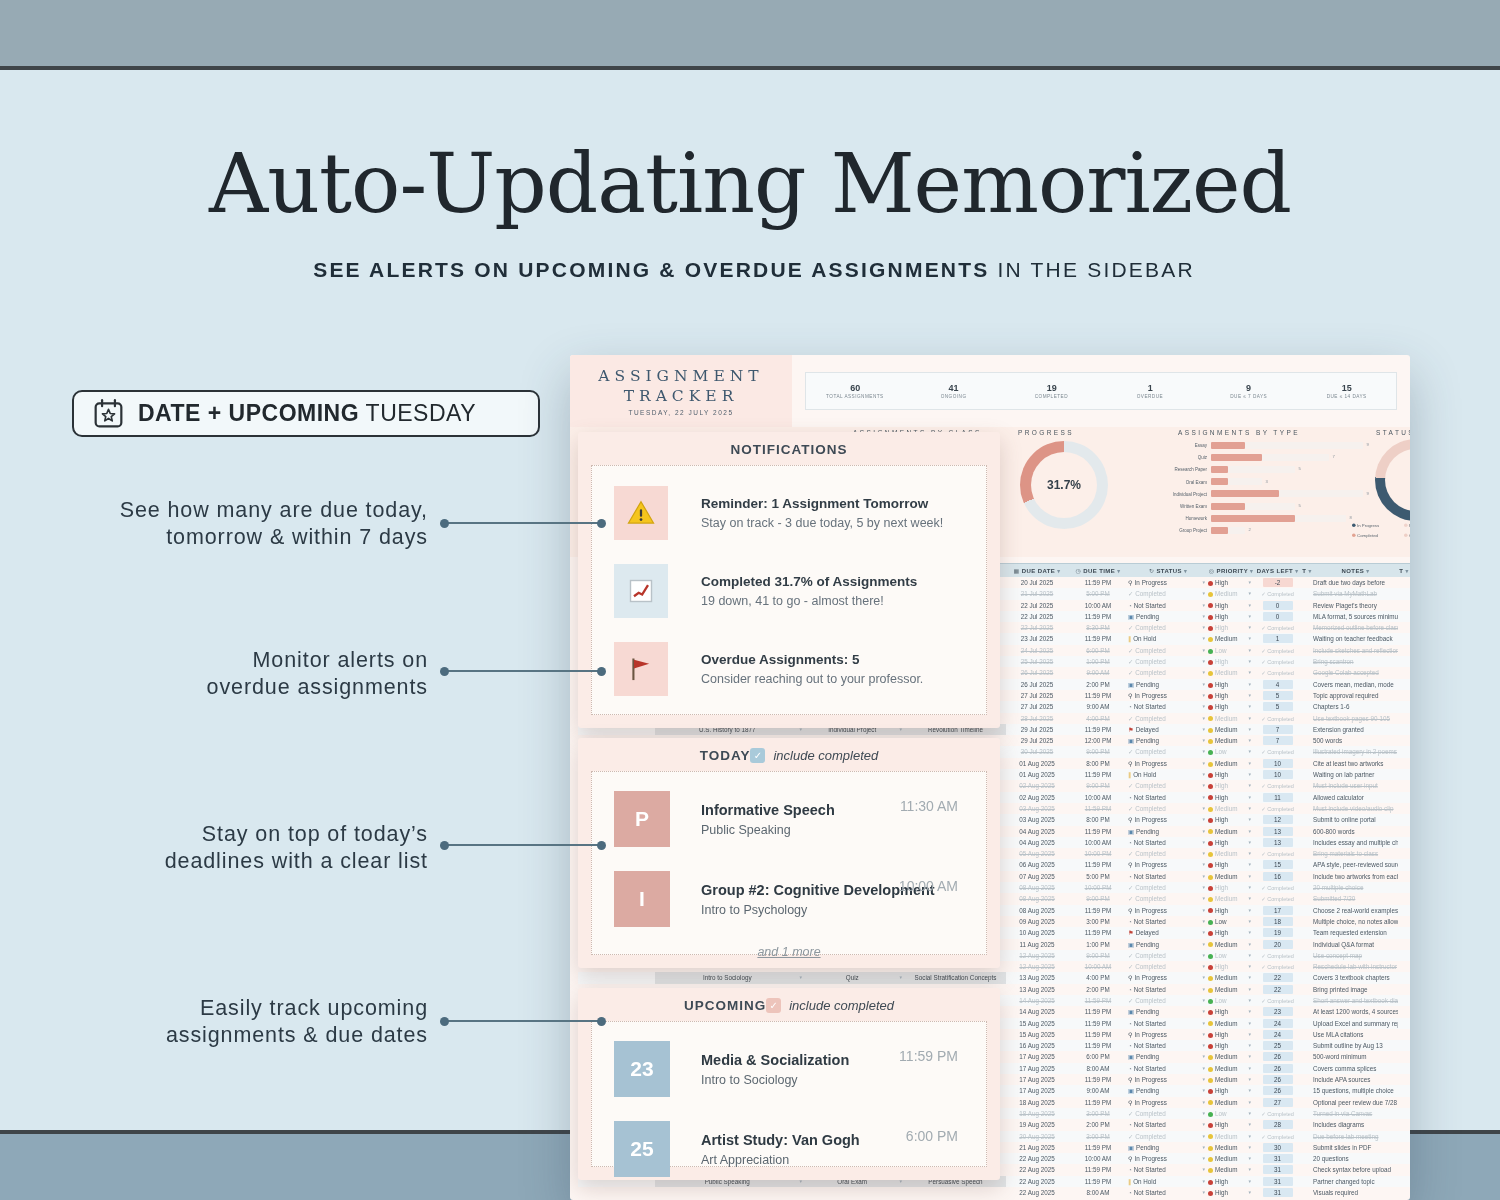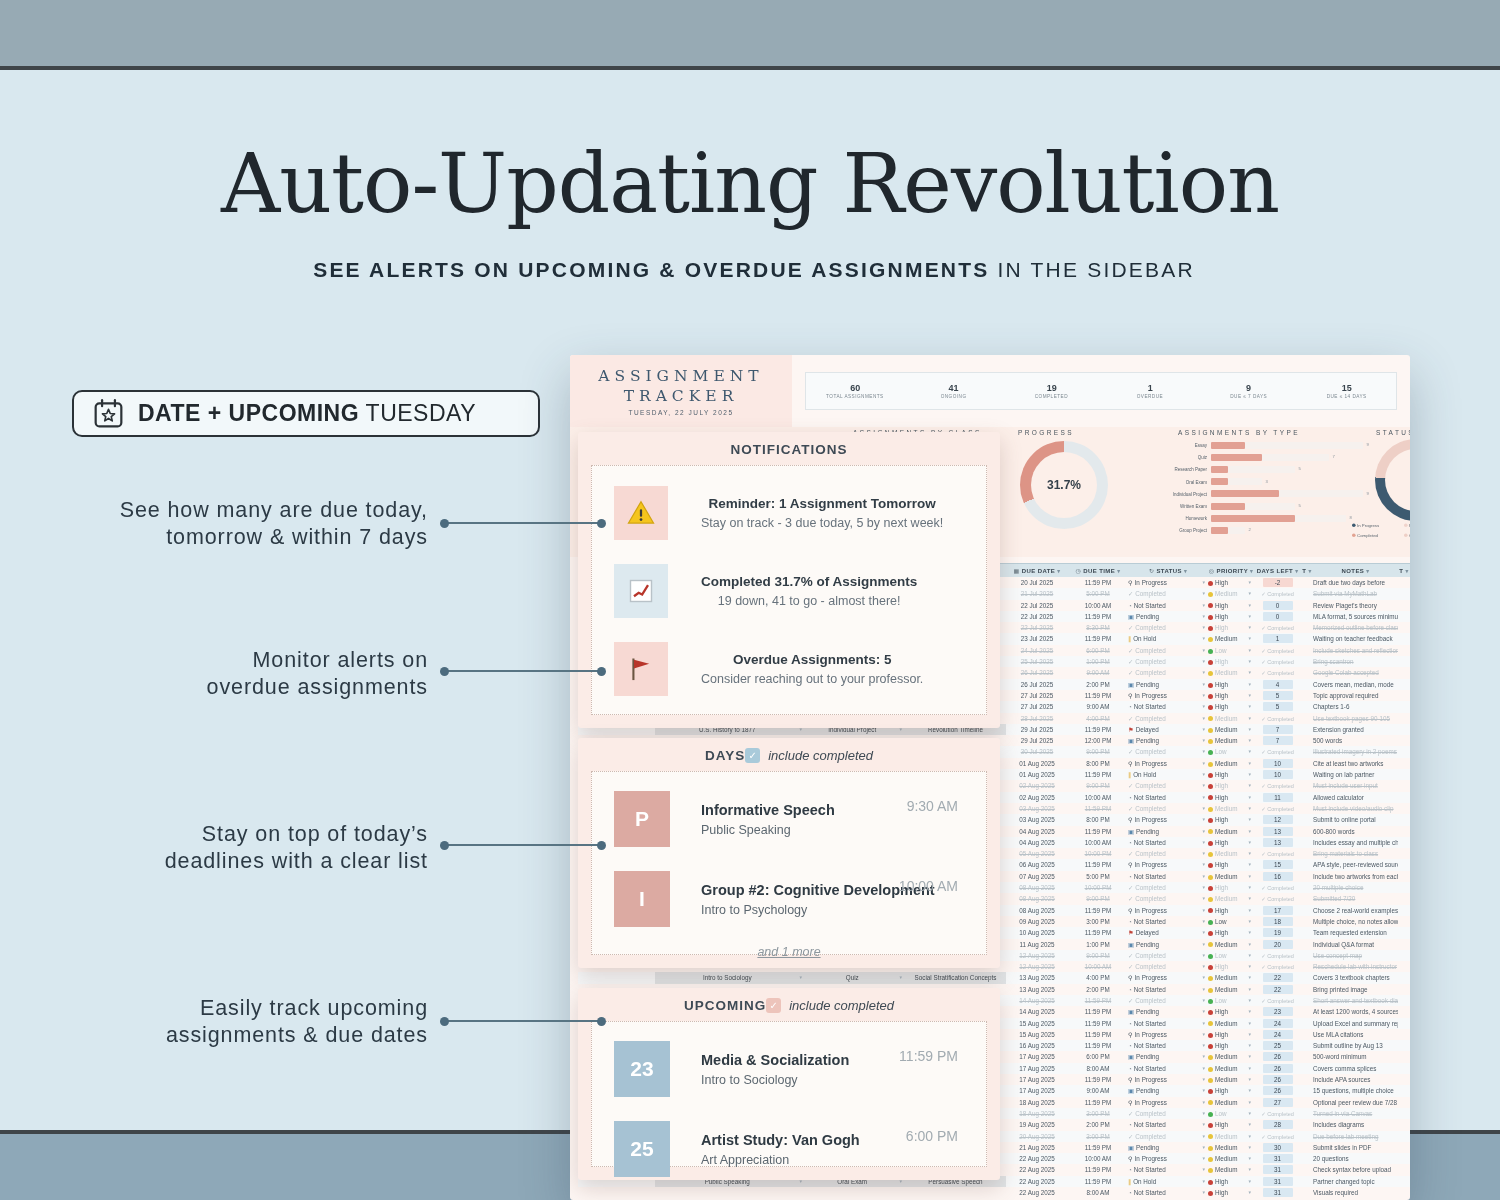--- a/index.html
+++ b/index.html
@@ -87,42 +87,42 @@
   .p-check { display:flex; align-items:center; gap:8px; }
   .cbox { width:15px; height:15px; border-radius:3px; display:flex; align-items:center; justify-content:center;
     color:#fff; font-size:10px; }
   .cbox.blue { background:#a9cada; } .cbox.pink { background:#edc4bb; }
   .clabel { font-size:13px; font-style:italic; color:#3f4a54; }
   .p-body { position:absolute; left:13px; right:13px; bottom:13px; top:33px; background:#fdfaf7; border:1px dotted #cdb9b1; }
 
   .n-item { display:flex; align-items:center; margin:16px 0 0 22px; height:62px; }
   .n-icon { width:54px; height:54px; display:flex; align-items:center; justify-content:center; flex:none; }
   .n-icon.pinkbg { background:#f7d9d3; } .n-icon.bluebg { background:#dde9ef; }
-  .n-text { margin-left:33px;text-align:center; }
+  .n-text { margin-left:33px; }
   .n-title { font-size:13.5px; font-weight:700; color:#323d46; }
   .n-sub { font-size:12.5px; color:#67727c; margin-top:5px; }
 
   .t-item { display:flex; align-items:center; margin:14px 20px 0 22px; height:66px; position:relative; }
   .t-badge { width:56px; height:56px; display:flex; align-items:center; justify-content:center;
     color:#fff; font-size:21px; font-weight:700; flex:none; }
   .t-badge.rose { background:#dcaaa2; } .t-badge.blue { background:#a6c2d3; }
   .t-text { margin-left:31px; }
   .t-title { font-size:14.5px; font-weight:700; color:#2f3a43; }
   .t-sub { font-size:12.5px; color:#5c6770; margin-top:5px; }
   .t-time { position:absolute; right:8px; top:12px; font-size:14px; color:#a2abb1; }
   .t-more { text-align:center; margin-top:13px; font-size:12.5px; font-style:italic; color:#8d979e; text-decoration:underline; }
 </style>
 </head>
 <body>
 
 <div class="canvas">
   <div class="band-top"></div>
   <div class="band-bottom"></div>
 
-  <div class="hero-title">Auto-Updating Revolution</div>
+  <div class="hero-title">Auto-Updating Memorized</div>
   <div class="hero-sub"><b>SEE ALERTS ON UPCOMING &amp; OVERDUE ASSIGNMENTS</b><span> IN THE SIDEBAR</span></div>
 
   <div class="badge">
     <span style="display:flex;">
       <svg width="33" height="33" viewBox="0 0 36 36">
         <rect x="4" y="7" width="28" height="25" rx="4" fill="none" stroke="#2b3237" stroke-width="2.4"></rect>
         <line x1="11" y1="3.5" x2="11" y2="10" stroke="#2b3237" stroke-width="2.4" stroke-linecap="round"></line>
         <line x1="25" y1="3.5" x2="25" y2="10" stroke="#2b3237" stroke-width="2.4" stroke-linecap="round"></line>
         <path d="M18 13.5 L19.9 18 L24.6 18.4 L21 21.4 L22.1 26 L18 23.4 L13.9 26 L15 21.4 L11.4 18.4 L16.1 18 Z" fill="none" stroke="#2b3237" stroke-width="1.8" stroke-linejoin="round"></path>
       </svg>
@@ -1075,34 +1075,34 @@
             <div class="n-text">
               <div class="n-title">Overdue Assignments: 5</div>
               <div class="n-sub">Consider reaching out to your professor.</div>
             </div>
           </div>
         </div>
     </div>
 
     <div class="panel" style="top:383px; height:230px;">
       <div class="p-head">
-        <span class="p-title">DAYS</span>
+        <span class="p-title">TODAY</span>
         <span class="p-check">
           <span class="cbox blue">✓</span>
           <span class="clabel">include completed</span>
         </span>
       </div>
       <div class="p-body" id="today-body">
           <div class="t-item">
             <div class="t-badge rose">P</div>
             <div class="t-text">
               <div class="t-title">Informative Speech</div>
               <div class="t-sub">Public Speaking</div>
             </div>
-            <div class="t-time">9:30 AM</div>
+            <div class="t-time">11:30 AM</div>
           </div>
           <div class="t-item">
             <div class="t-badge rose">I</div>
             <div class="t-text">
               <div class="t-title">Group #2: Cognitive Development</div>
               <div class="t-sub">Intro to Psychology</div>
             </div>
             <div class="t-time">10:00 AM</div>
           </div>
           <div class="t-more">and 1 more</div>

